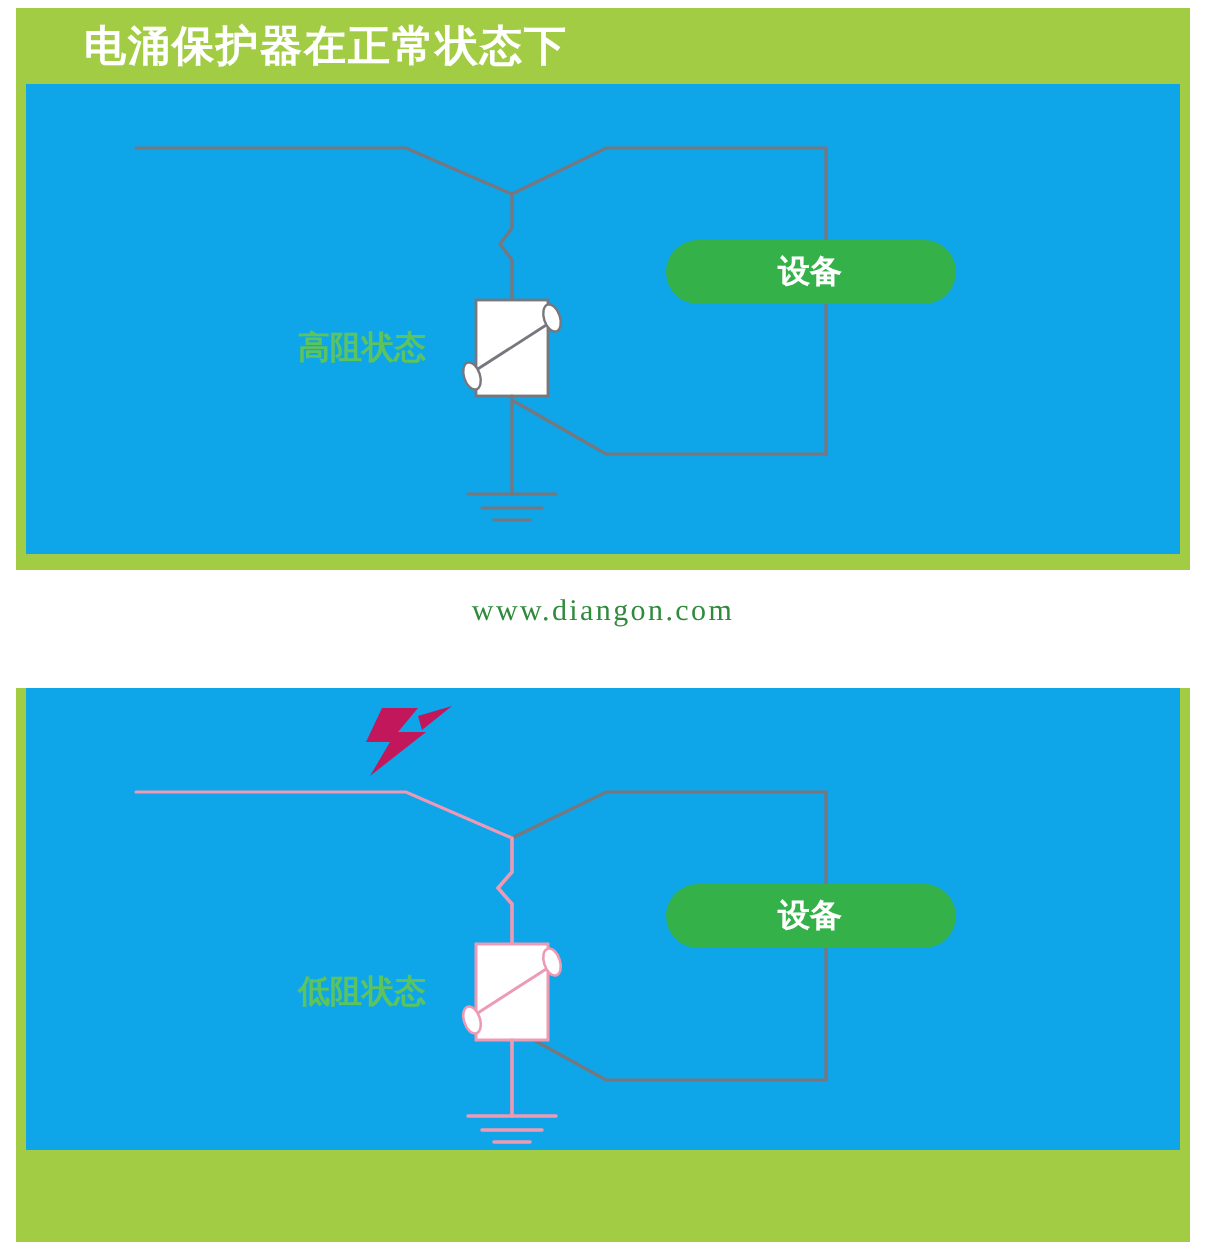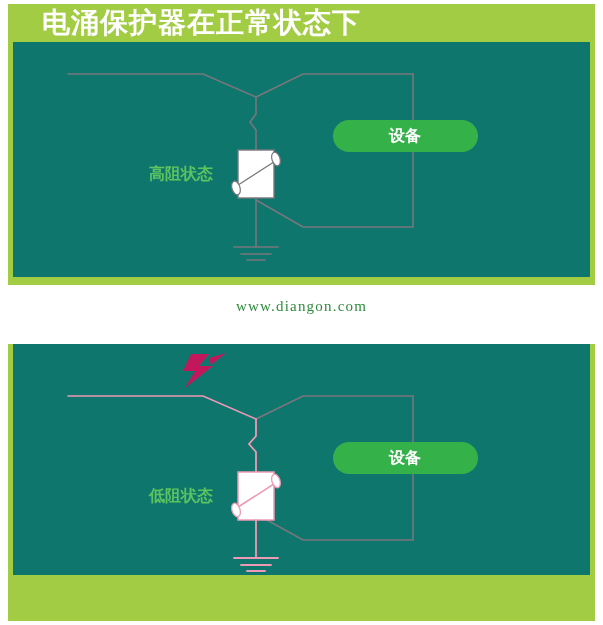--- a/index.html
+++ b/index.html
@@ -30,31 +30,31 @@
     padding: 0 0 4px 0;
   }
   .panel.first { top: 4px; height: 281px; }
   .panel.second { top: 344px; height: 277px; }
 
   .panel-title {
     height: 38px;
     line-height: 38px;
     padding-left: 34px;
     color: #ffffff;
-    font-size: 28px;
+    font-size: 21px;
     font-weight: bold;
     letter-spacing: 1px;
     white-space: nowrap;
     font-family: "DejaVu Sans", "Liberation Sans", sans-serif;
   }
 
   .panel-body {
     position: relative;
     margin: 0 5px 0 5px;
-    background: #0f766e;
+    background: #0ea5e9;
     height: calc(100% - 42px);
     overflow: hidden;
   }
 
   
   .diagram {
     position: absolute;
     left: 0;
     top: 0;
     width: 100%;

